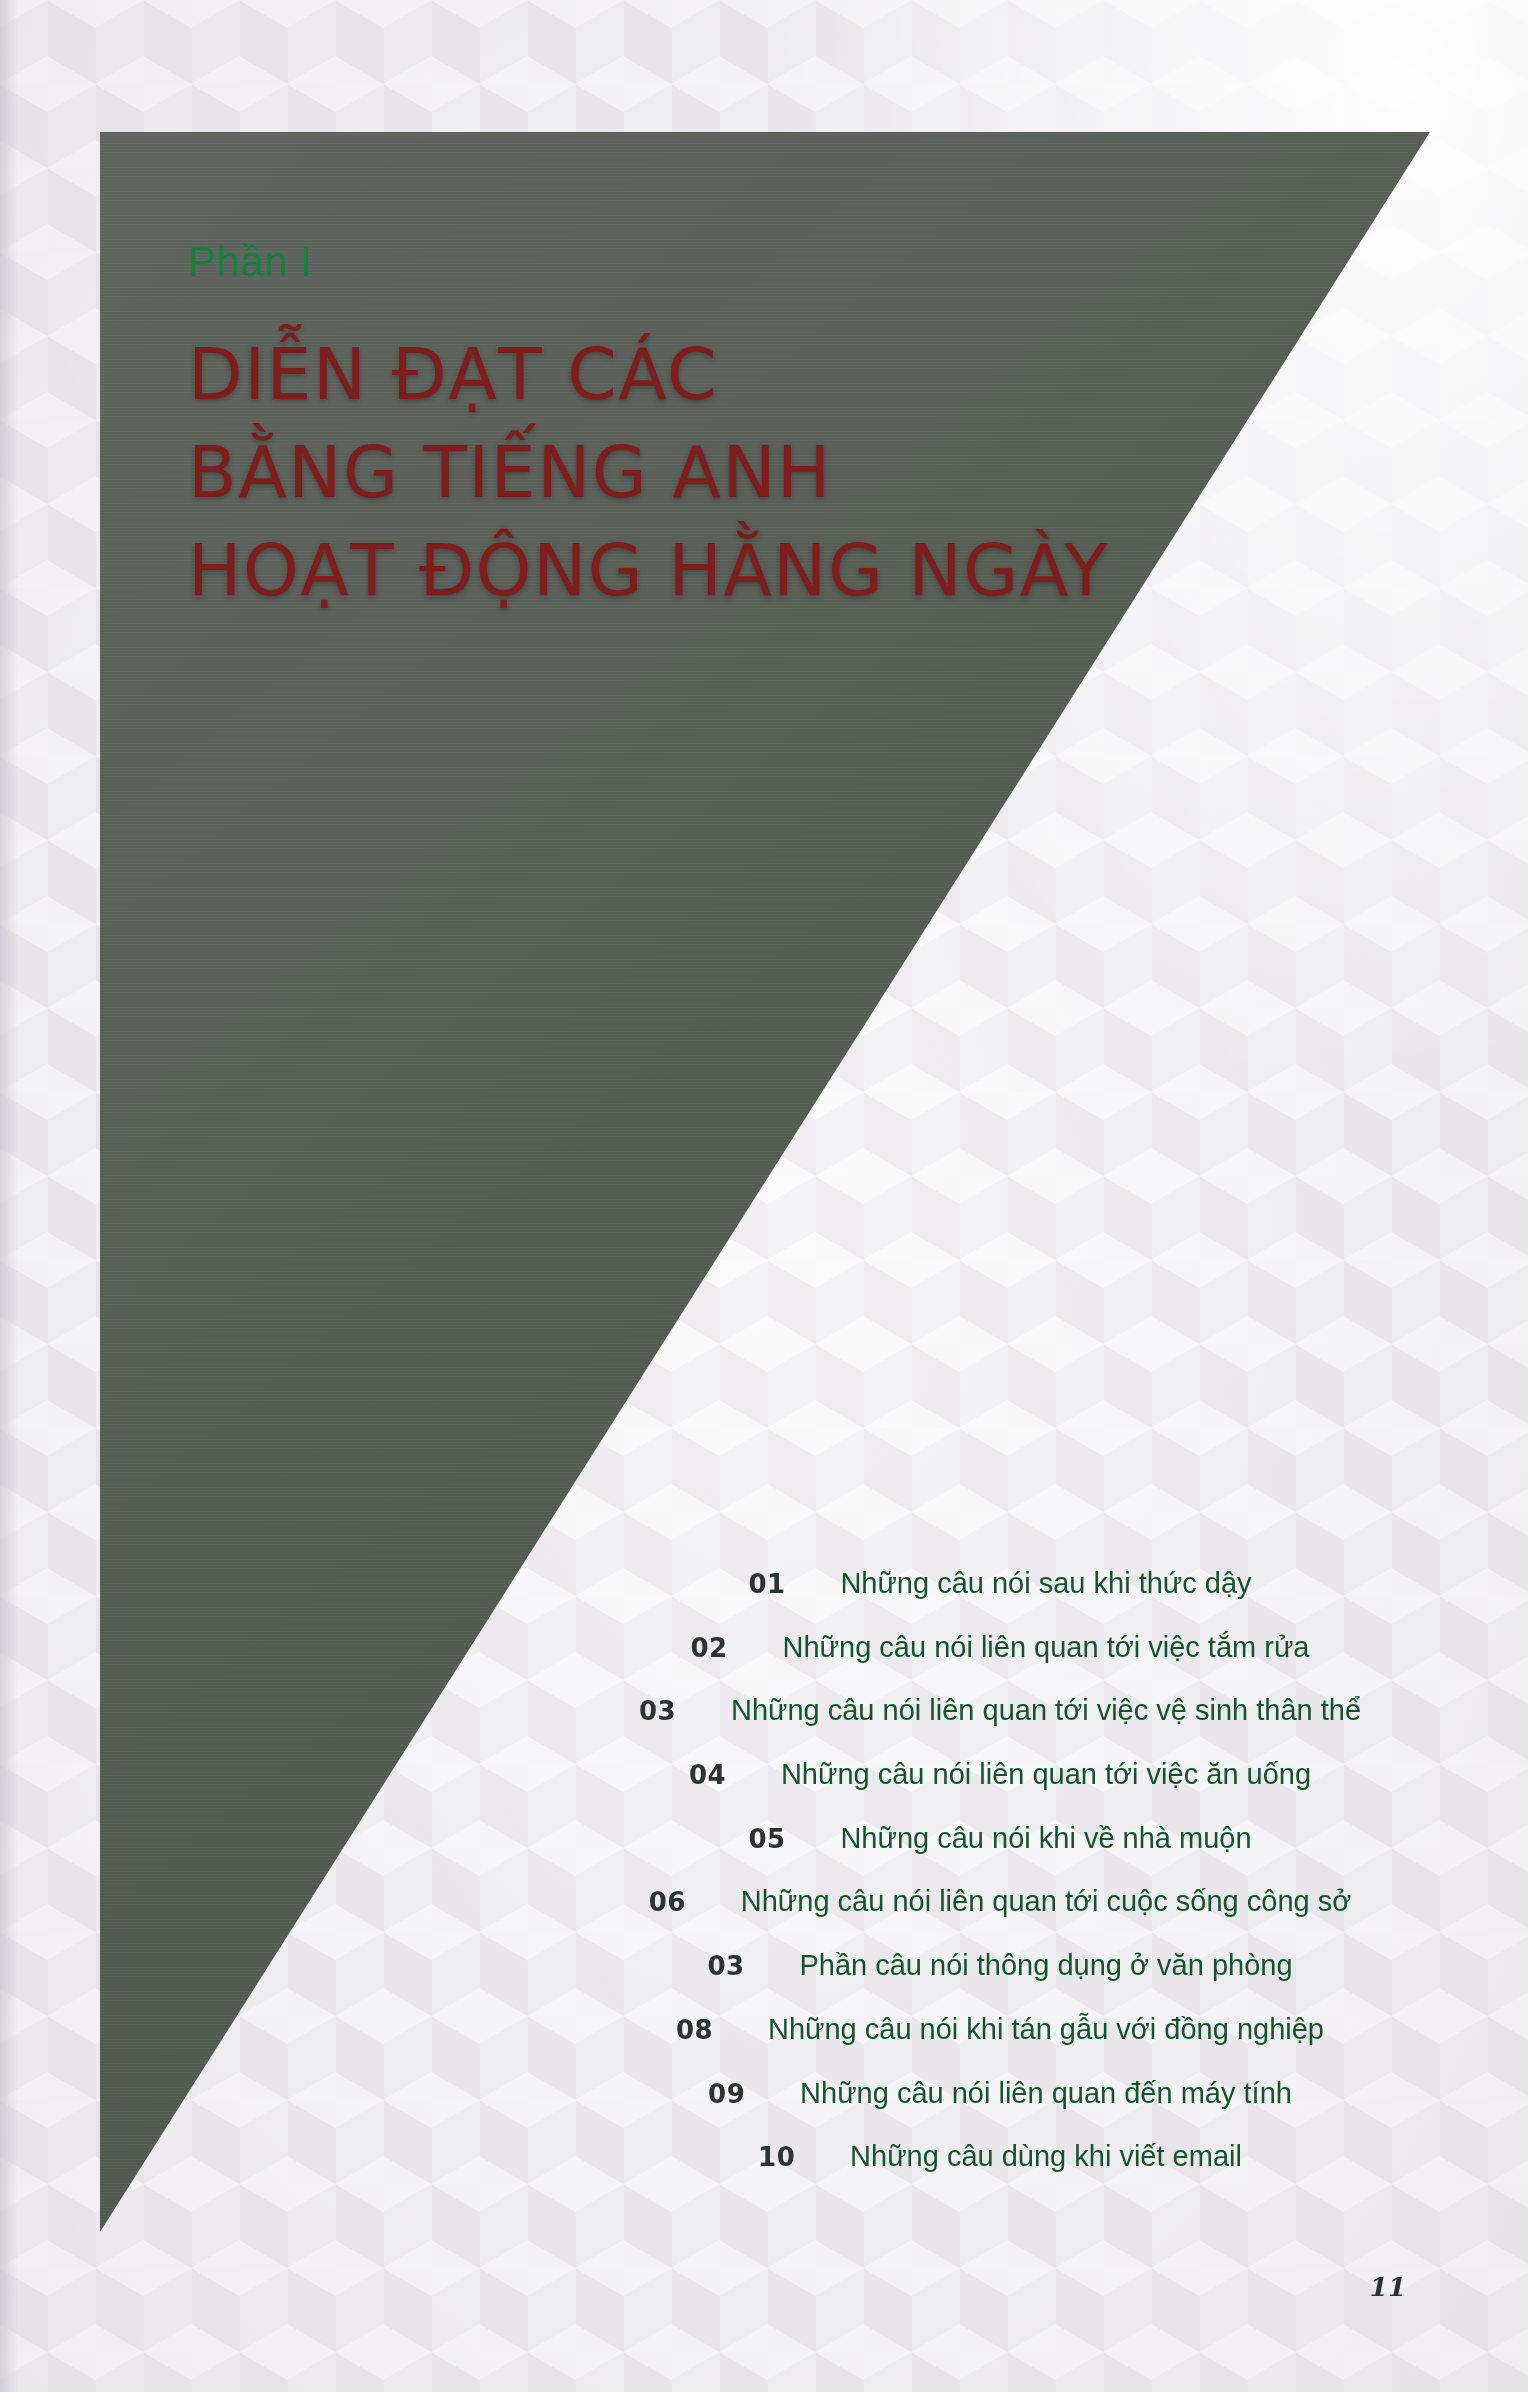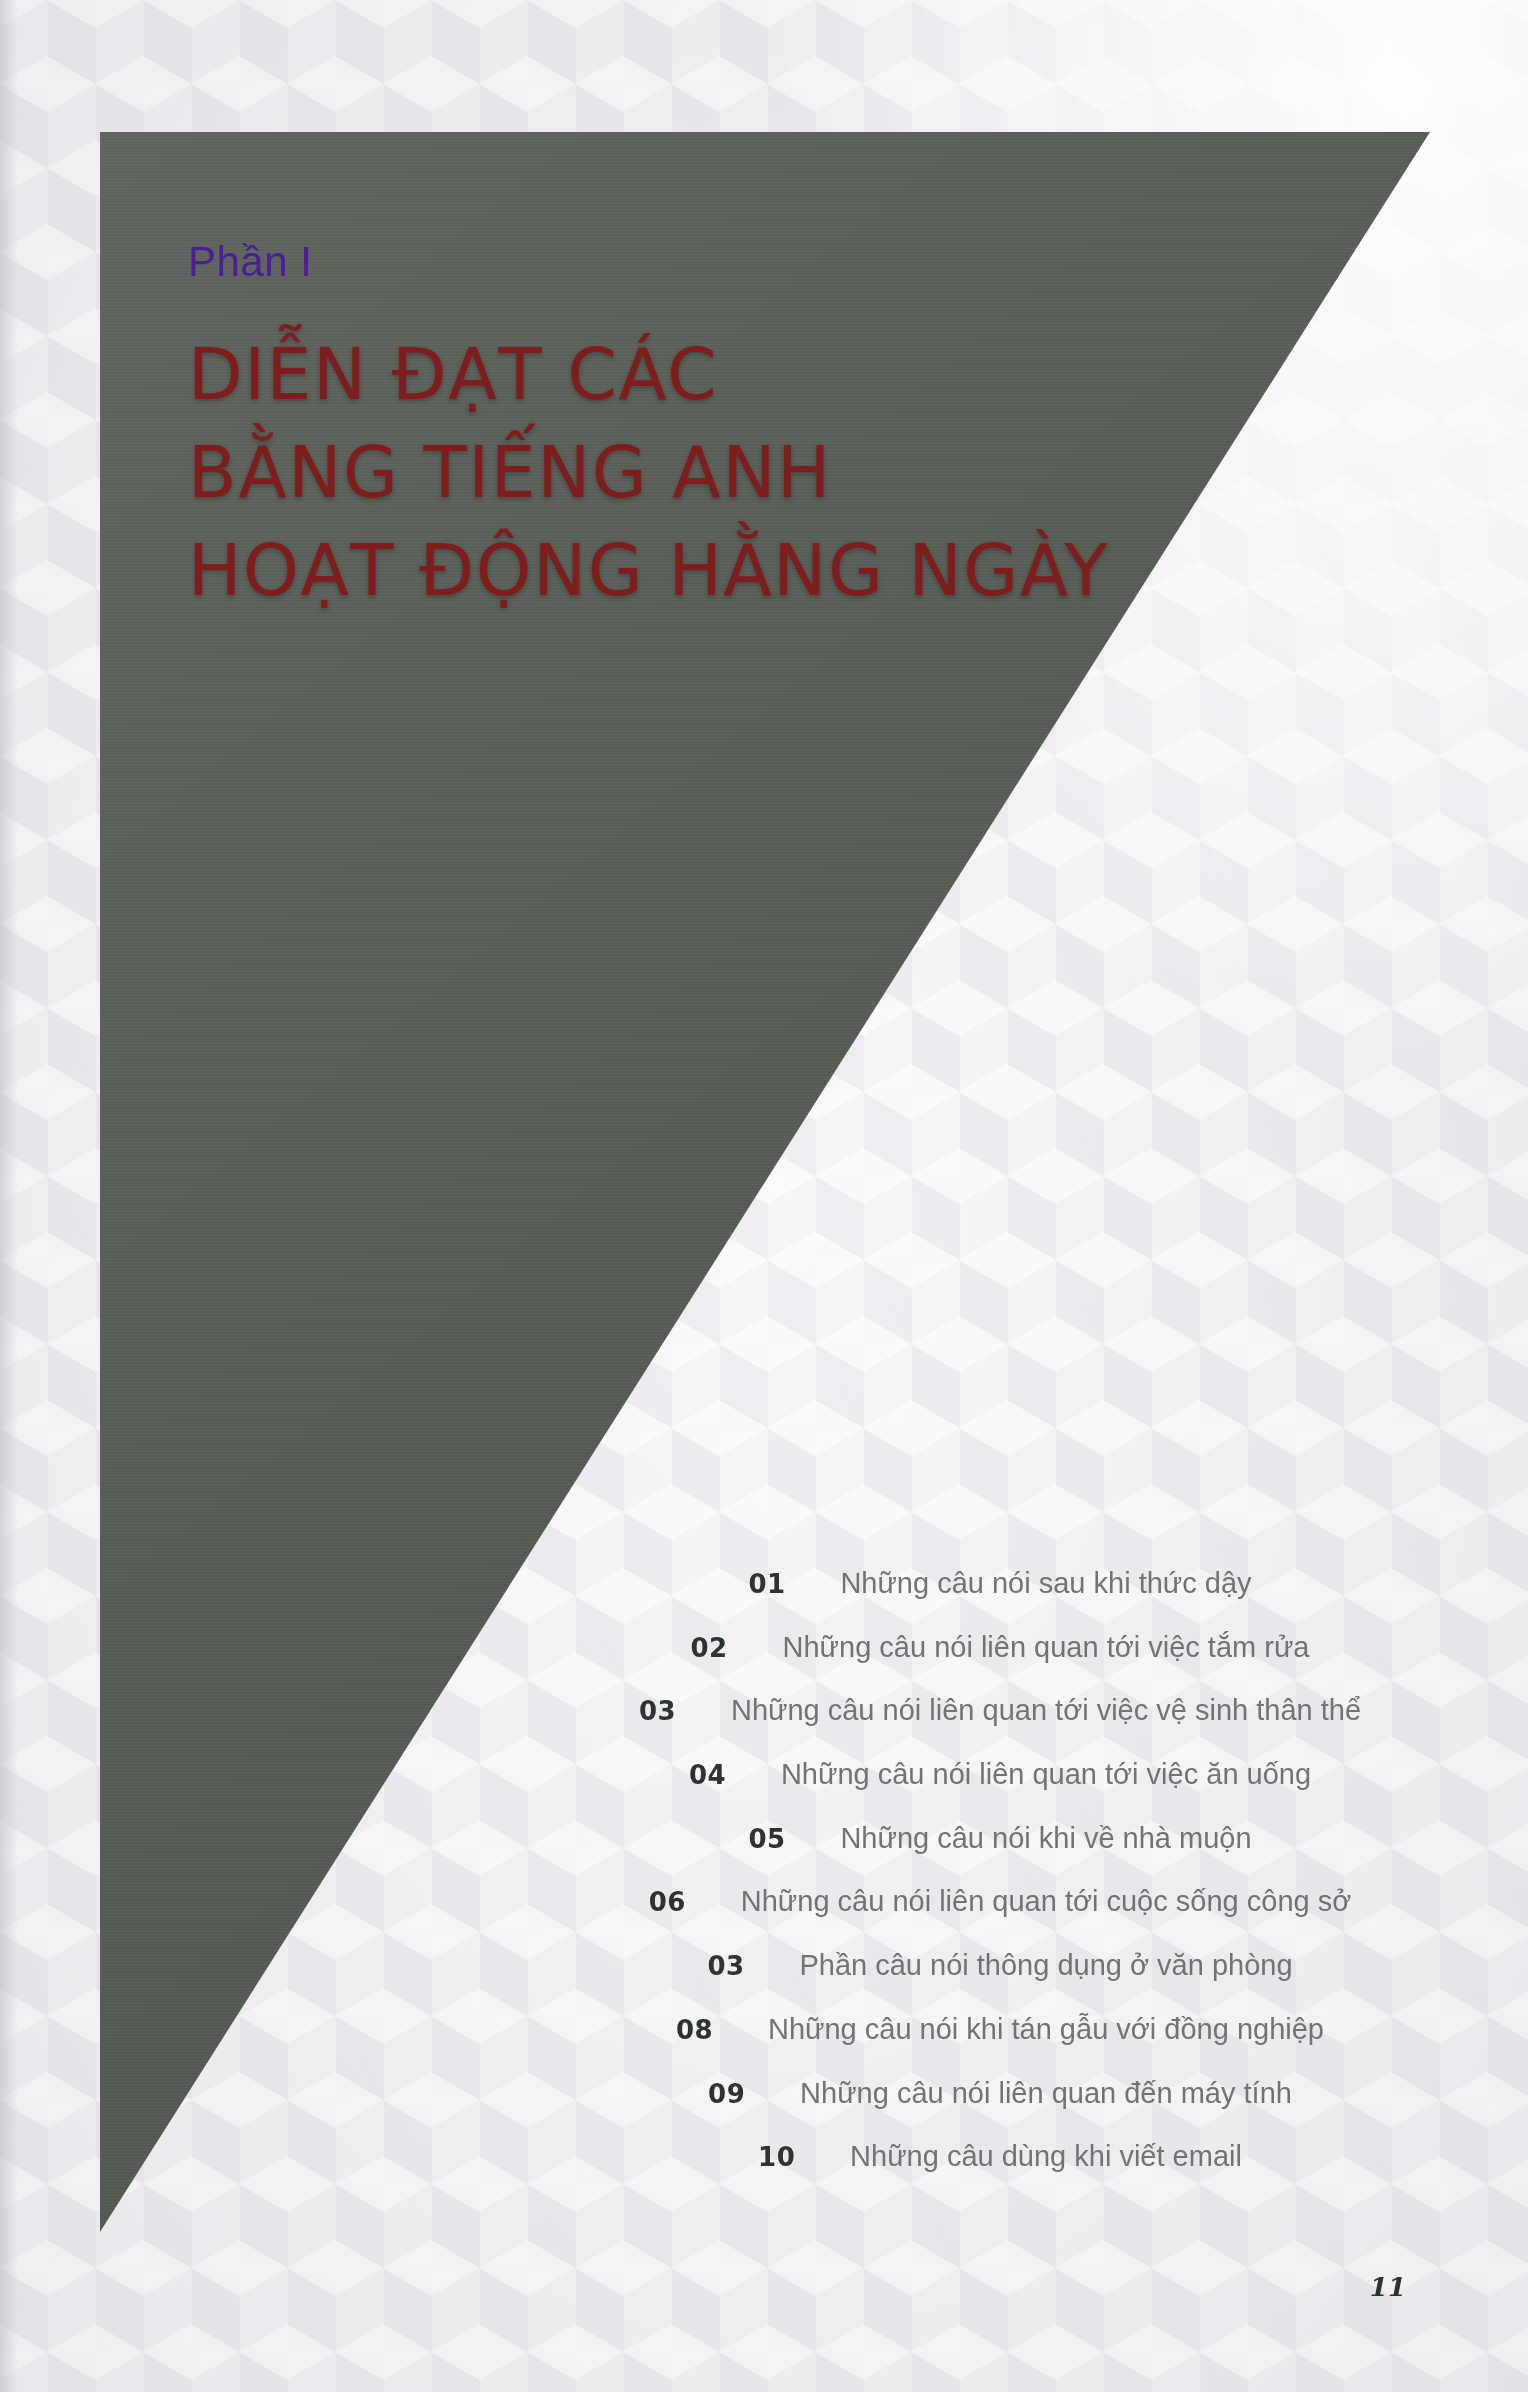--- a/index.html
+++ b/index.html
@@ -74,21 +74,21 @@
     position: absolute;
     left: 188px;
     top: 238px;
     width: 900px;
     color: #ffffff;
   }
   .part-label {
     font-size: 42px;
     font-weight: 400;
     letter-spacing: 0.5px;
-    color: #4c1d95;
+    color: #15803d;
     margin-bottom: 40px;
   }
   .part-title {
     font-family: "DejaVu Sans", sans-serif;
     font-weight: normal;
     font-size: 71px;
     line-height: 1.38;
     letter-spacing: 1.5px;
     color: #7f1d1d;
     text-transform: uppercase;
@@ -113,21 +113,21 @@
     width: 92px;
     flex: 0 0 92px;
     font-family: "DejaVu Sans", sans-serif;
     font-weight: bold;
     font-size: 26px;
     color: #2c3330;
     letter-spacing: 0.5px;
   }
   .toc-text {
     font-size: 29px;
-    color: #737373;
+    color: #14532d;
     line-height: 1.3;
   }
 
   .folio {
     position: absolute;
     right: 122px;
     top: 2272px;
     font-family: "DejaVu Serif", serif;
     font-style: italic;
     font-weight: bold;

